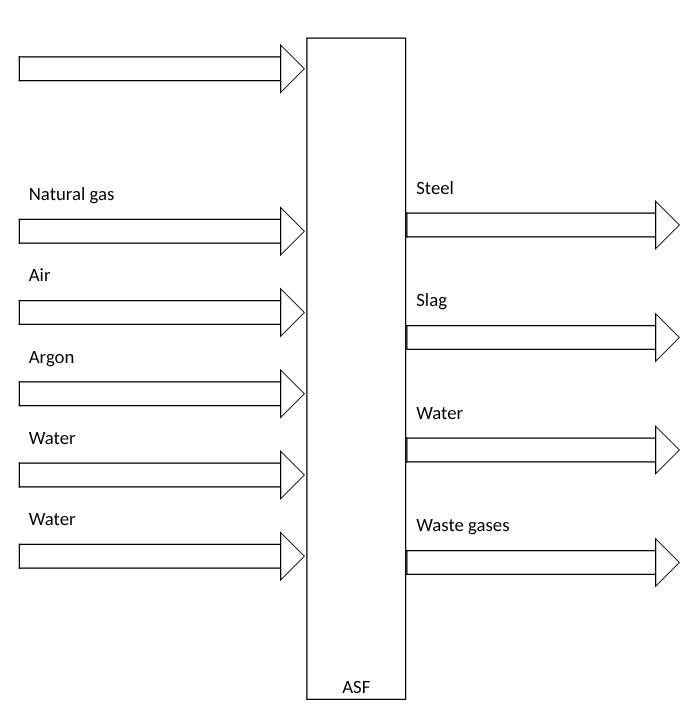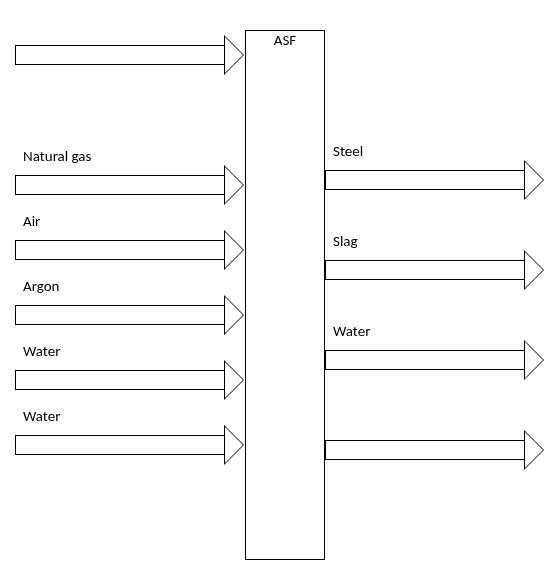--- a/index.html
+++ b/index.html
@@ -1,17 +1,17 @@
 <!DOCTYPE html>
 <html><head>
 <meta charset="utf-8">
 <style>
   html,body{margin:0;padding:0;background:#fff;font-family:Calibri,Arial,sans-serif;font-size:15px;color:#000}
   .canvas{position:relative;width:551px;height:573px}
-  .center-box{position:absolute;left:245px;top:30px;width:80px;height:530px;border:1px solid #000;box-sizing:border-box;display:flex;align-items:flex-start;justify-content:center}
+  .center-box{position:absolute;left:245px;top:30px;width:80px;height:530px;border:1px solid #000;box-sizing:border-box;display:flex;align-items:flex-end;justify-content:center}
   .arrow{position:absolute;height:40px}
   .arrow .shaft{position:absolute;left:0;top:10px;height:20px;border:1px solid #000;border-right:none;box-sizing:border-box}
   .arrow .head{position:absolute;top:0;width:0;height:0;border-top:20px solid transparent;border-bottom:20px solid transparent;border-left:20px solid #000}
   .arrow .head::after{content:"";position:absolute;top:-18px;left:-19px;width:0;height:0;border-top:18px solid transparent;border-bottom:18px solid transparent;border-left:18px solid #fff}
   .arrow .label{position:absolute;top:-18px;left:8px;white-space:nowrap}
   .arrow.in{left:15px;width:230px}
   .arrow.in .shaft{width:210px}
   .arrow.in .head{left:209px}
   .arrow.out{left:325px;width:220px}
   .arrow.out .shaft{width:200px}
@@ -66,14 +66,15 @@
     <div class="label">Slag</div>
   </div>
   <div class="arrow out" style="top:340px">
     <div class="shaft"></div>
       <div class="head"></div>
     <div class="label">Water</div>
   </div>
   <div class="arrow out" style="top:430px">
     <div class="shaft"></div>
       <div class="head"></div>
+    <div class="label">Waste gases</div>
   </div>
 </div>
 
 </body></html>

